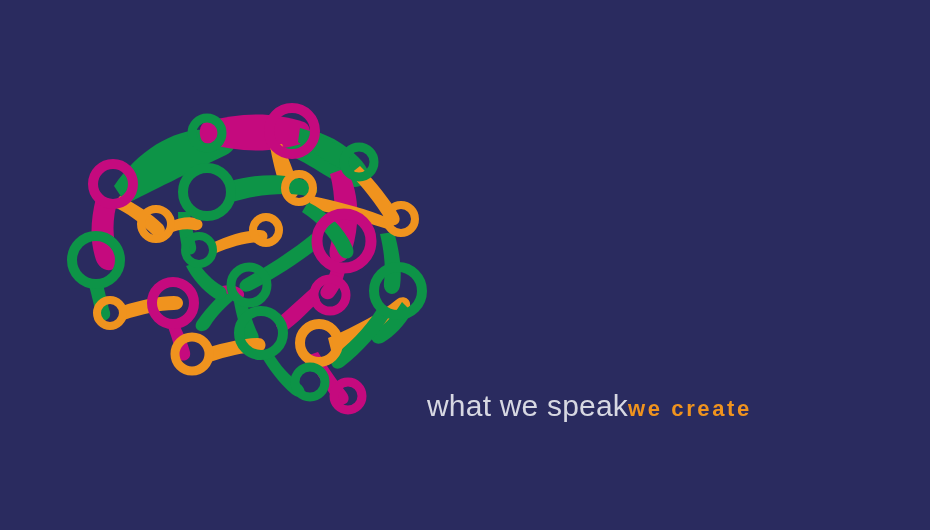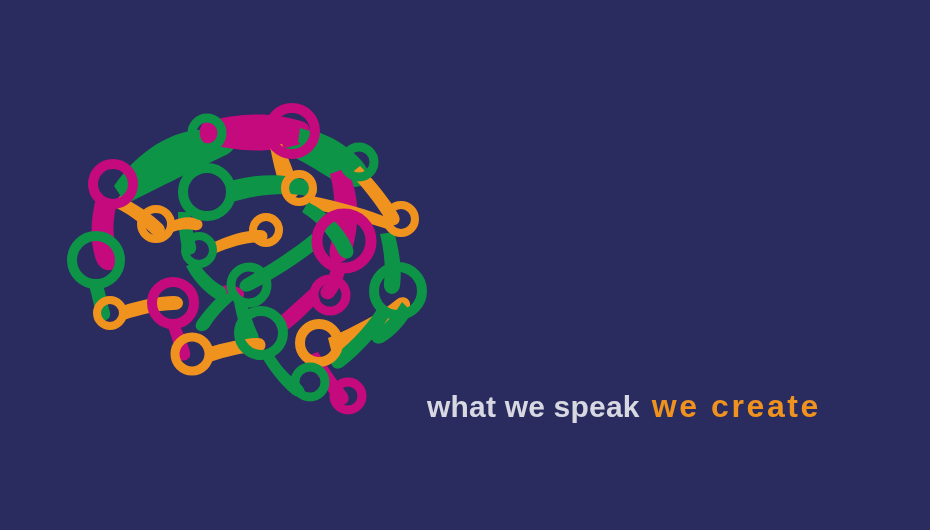--- a/index.html
+++ b/index.html
@@ -31,31 +31,30 @@
     top: 389px;
     height: 34px;
     display: flex;
     align-items: baseline;
     white-space: nowrap;
     line-height: 34px;
   }
   .tagline-light {
     font-family: "Liberation Sans", sans-serif;
     font-size: 30px;
-    font-weight: 700;
+    font-weight: 400;
     color: #d7d8e2;
     letter-spacing: 0.2px;
   }
   .tagline-accent {
     font-family: "Liberation Sans", sans-serif;
-    font-size: 32px;
+    font-size: 22px;
     font-weight: bold;
     color: #f0931e;
     letter-spacing: 2.6px;
-    margin-left: 12px;
   }
 </style>
 </head>
 <body>
 
 <div id="canvas" style="background: rgb(42, 43, 95);">
 
   <div id="brain-logo">
     <svg viewBox="0 0 380 325" width="380" height="325" xmlns="http://www.w3.org/2000/svg">
 

